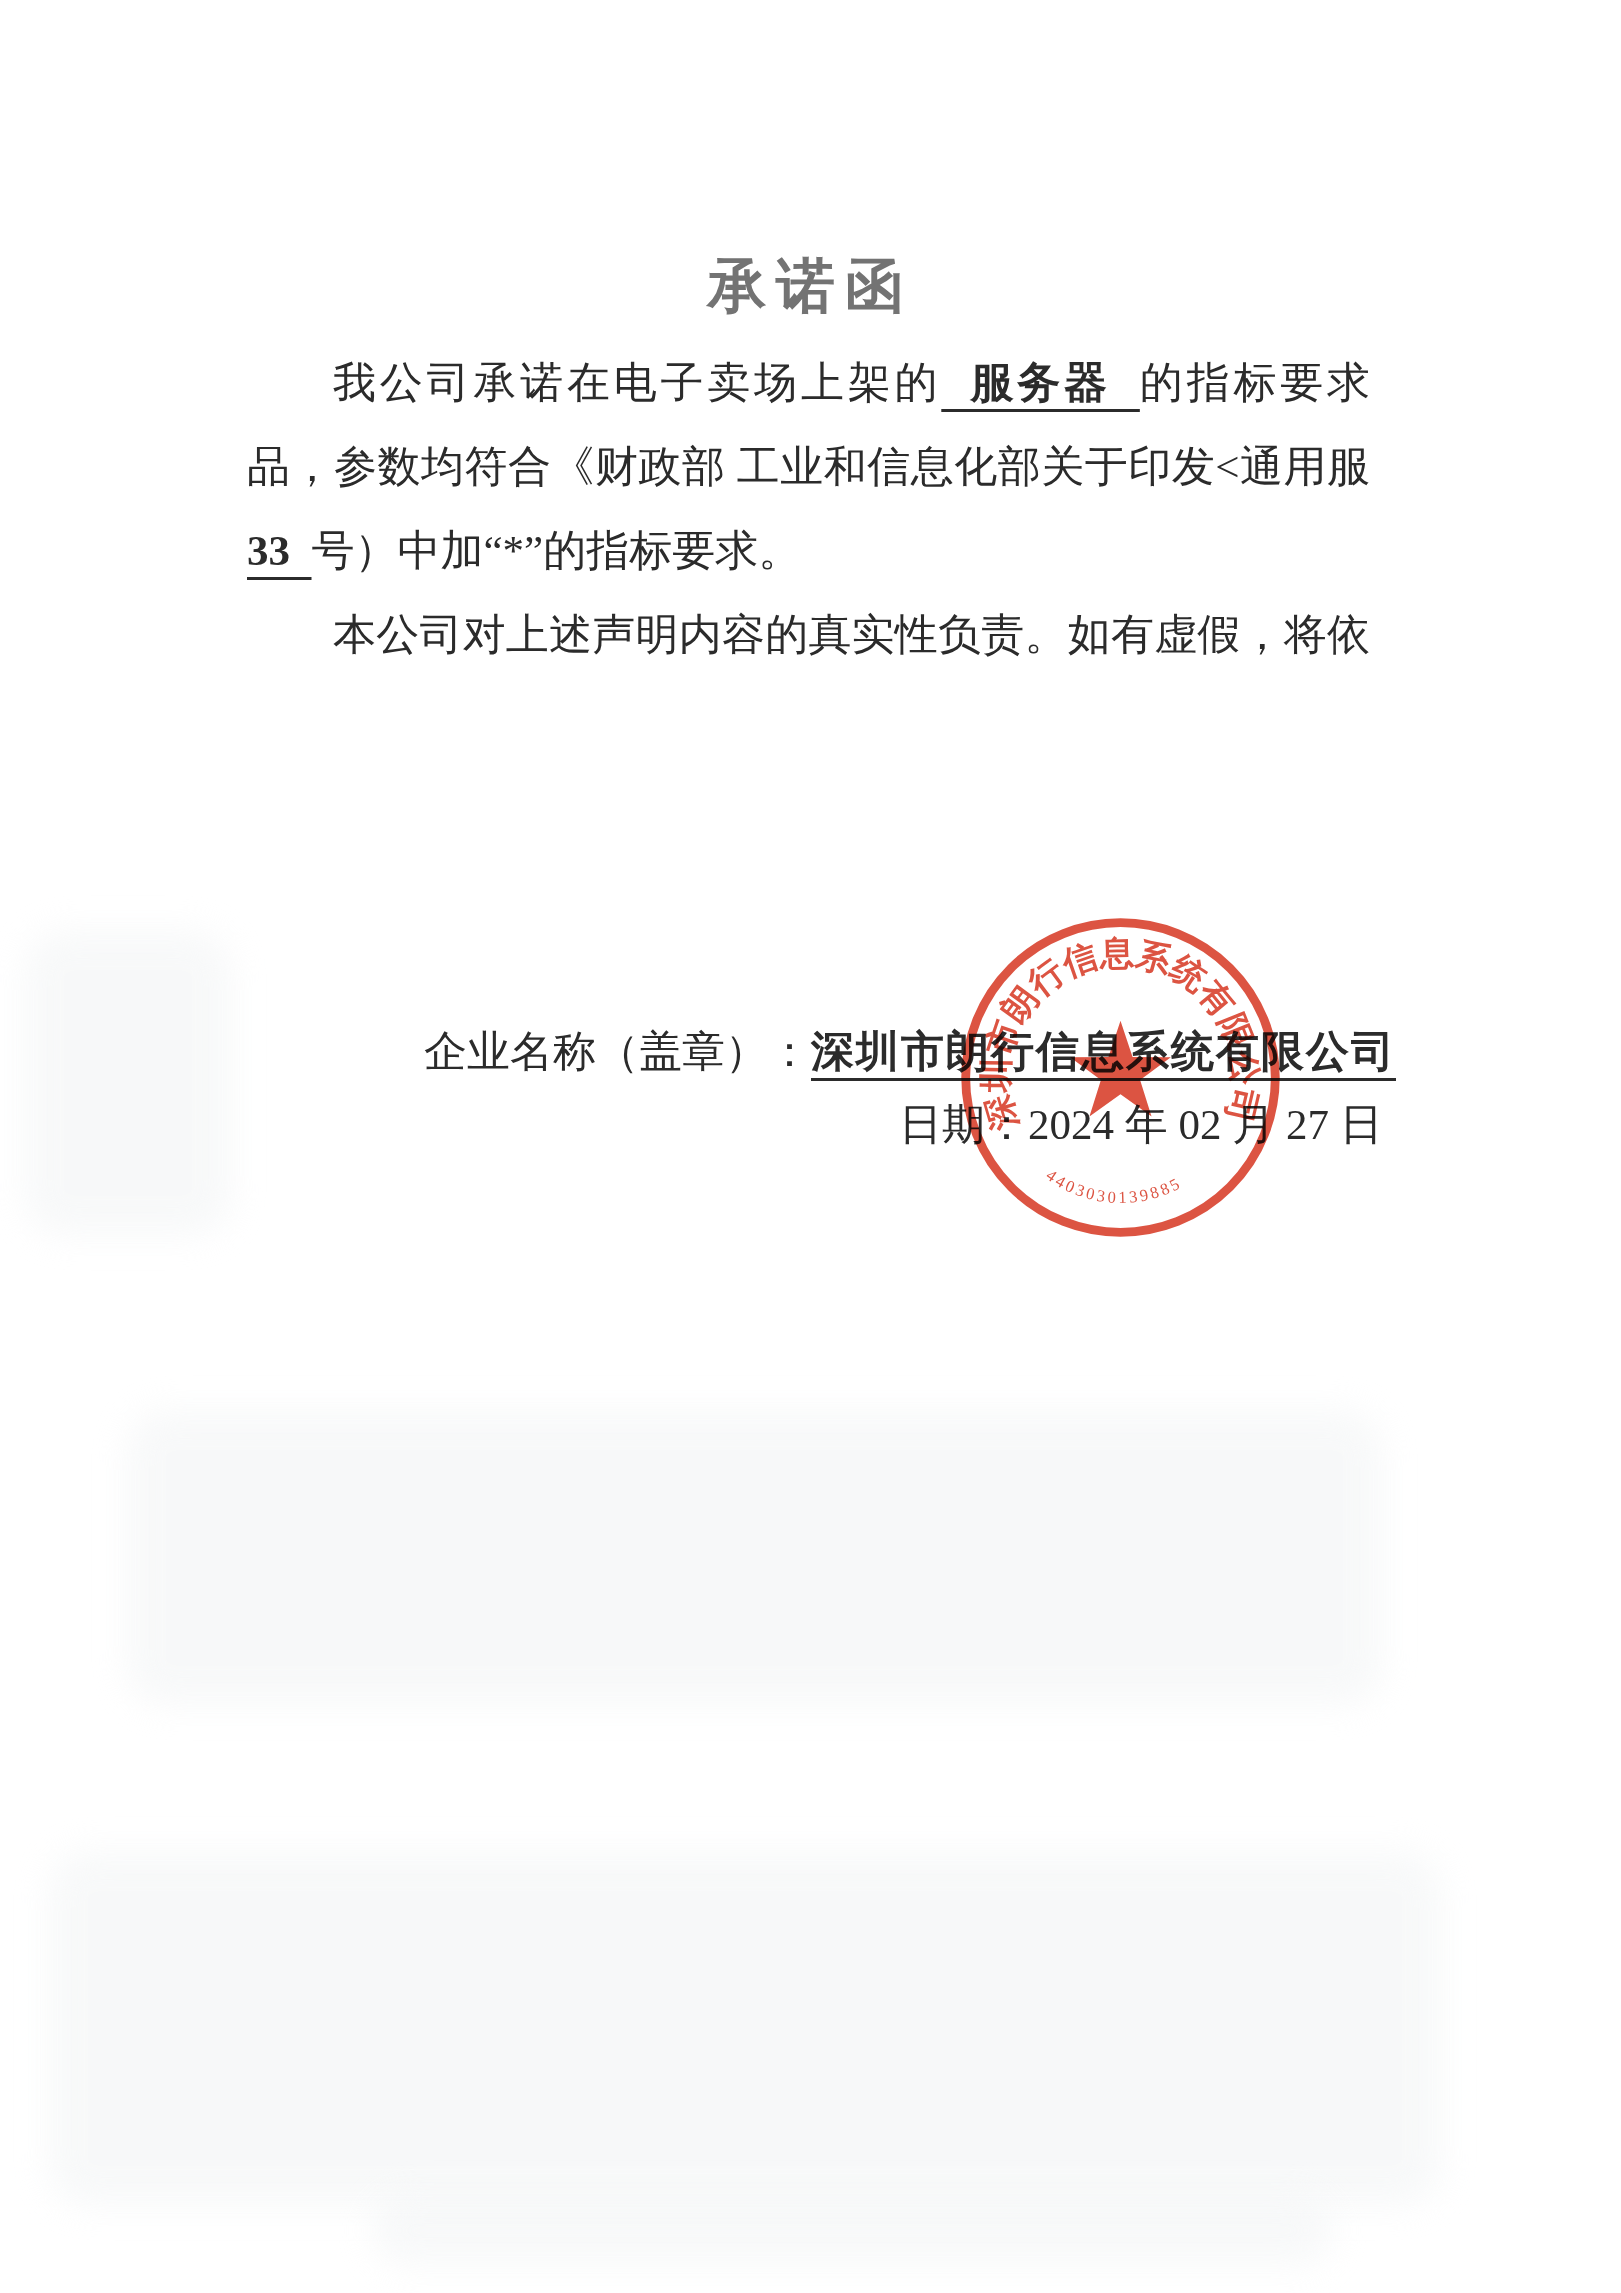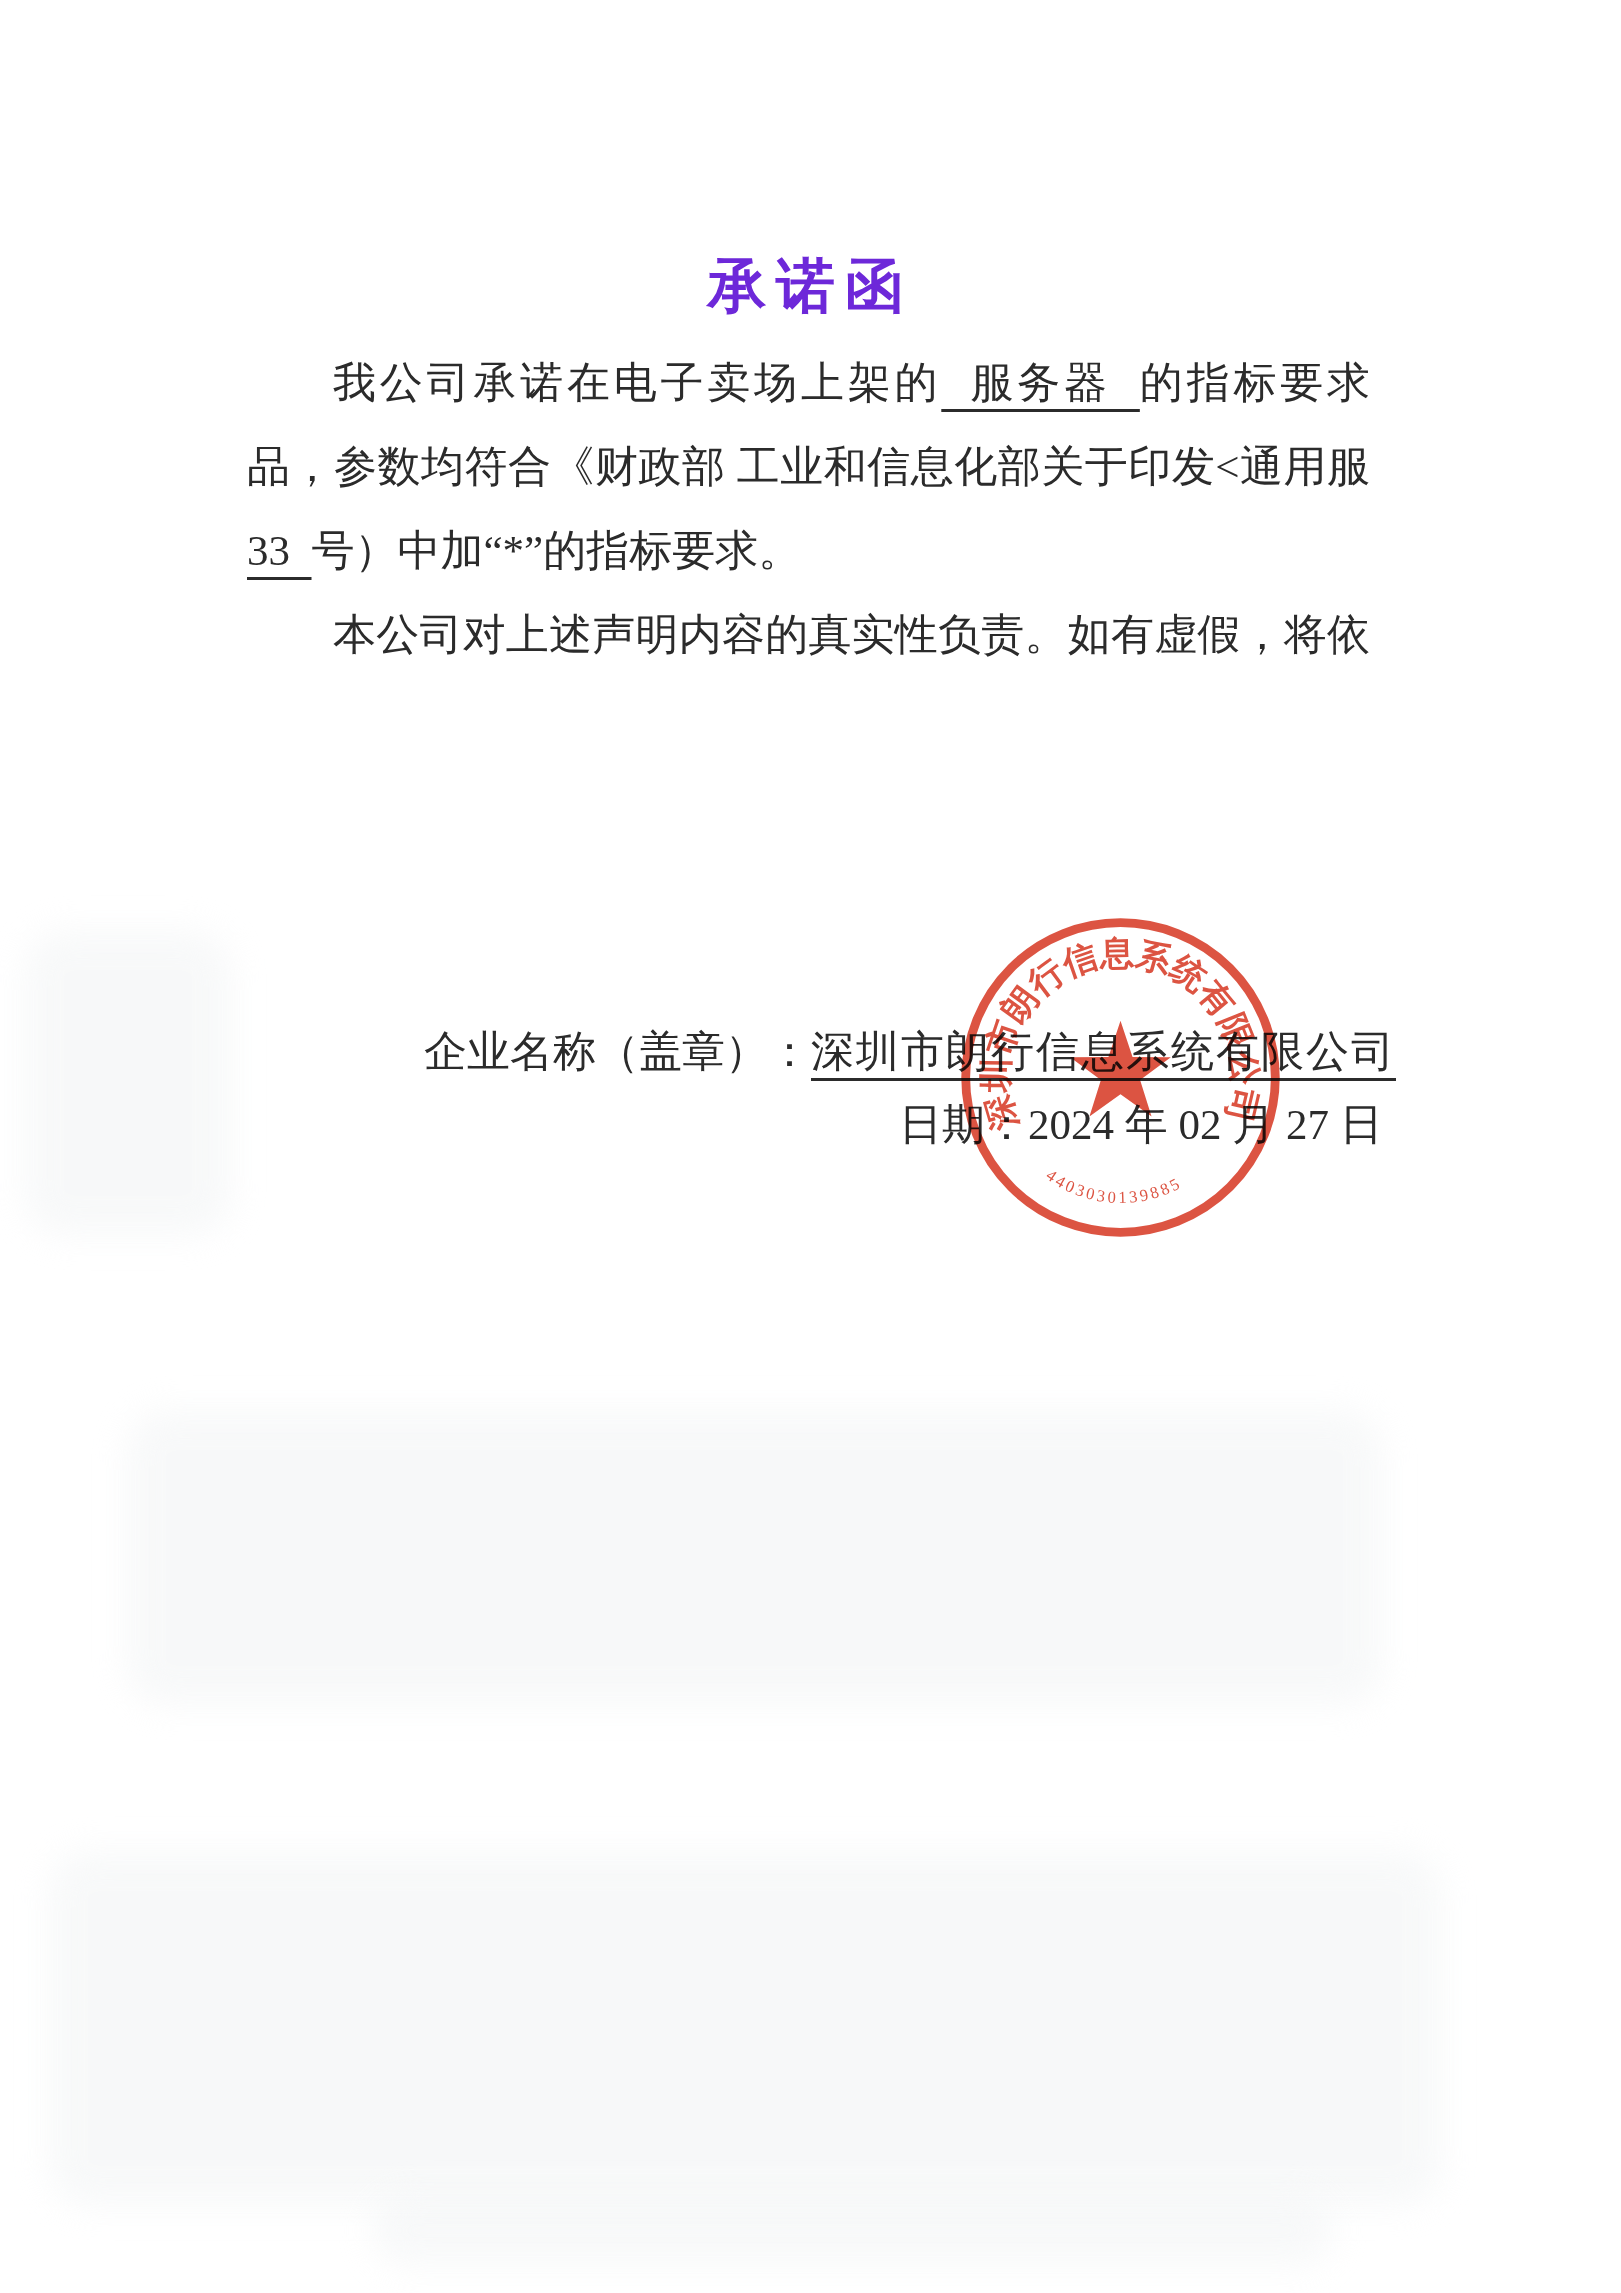--- a/index.html
+++ b/index.html
@@ -5,27 +5,27 @@
   html,body { margin:0; padding:0; background:#ffffff; }
   .page {
     position:relative; width:1621px; height:2294px; background:#ffffff;
     font-family:"Liberation Serif","DejaVu Serif",serif; color:#2b2b2b; overflow:hidden;
   }
   .ghost {
     position:absolute; background:#f2f4f5; opacity:.55; filter:blur(15.7px); border-radius:39px;
   }
   .title {
     position:absolute; top:247px; left:0; width:100%; text-align:center;
-    font-size:59px; font-weight:700; letter-spacing:9.8px; color:#6d28d9;
+    font-size:59px; font-weight:700; letter-spacing:9.8px; color:#737373;
   }
   .body-block { position:absolute; left:247px; top:341px; width:1123px; font-size:43px; }
   .line { height:84px; line-height:84px; }
   .line.justify { text-align:justify; text-align-last:justify; }
   .line.indent { text-indent:86px; }
-  .u { text-decoration:underline; text-decoration-thickness:2.9px; text-underline-offset:11.8px; }
+  .u { text-decoration:underline; text-decoration-thickness:2.9px; text-underline-offset:11.8px;font-weight:bold; }
   .sig-line { position:absolute; left:424px; top:1025px; font-size:43px; line-height:53px; white-space:nowrap; }
   .sig-company { letter-spacing:2px; }
   .date-line { position:absolute; left:899px; top:1098px; font-size:43px; line-height:53px; white-space:nowrap; }
   .stamp { position:absolute; left:951px; top:908px; width:339px; height:339px;
            mix-blend-mode:multiply; opacity:.88; }
 </style>
 </head>
 <body>
 
 <div class="page">

